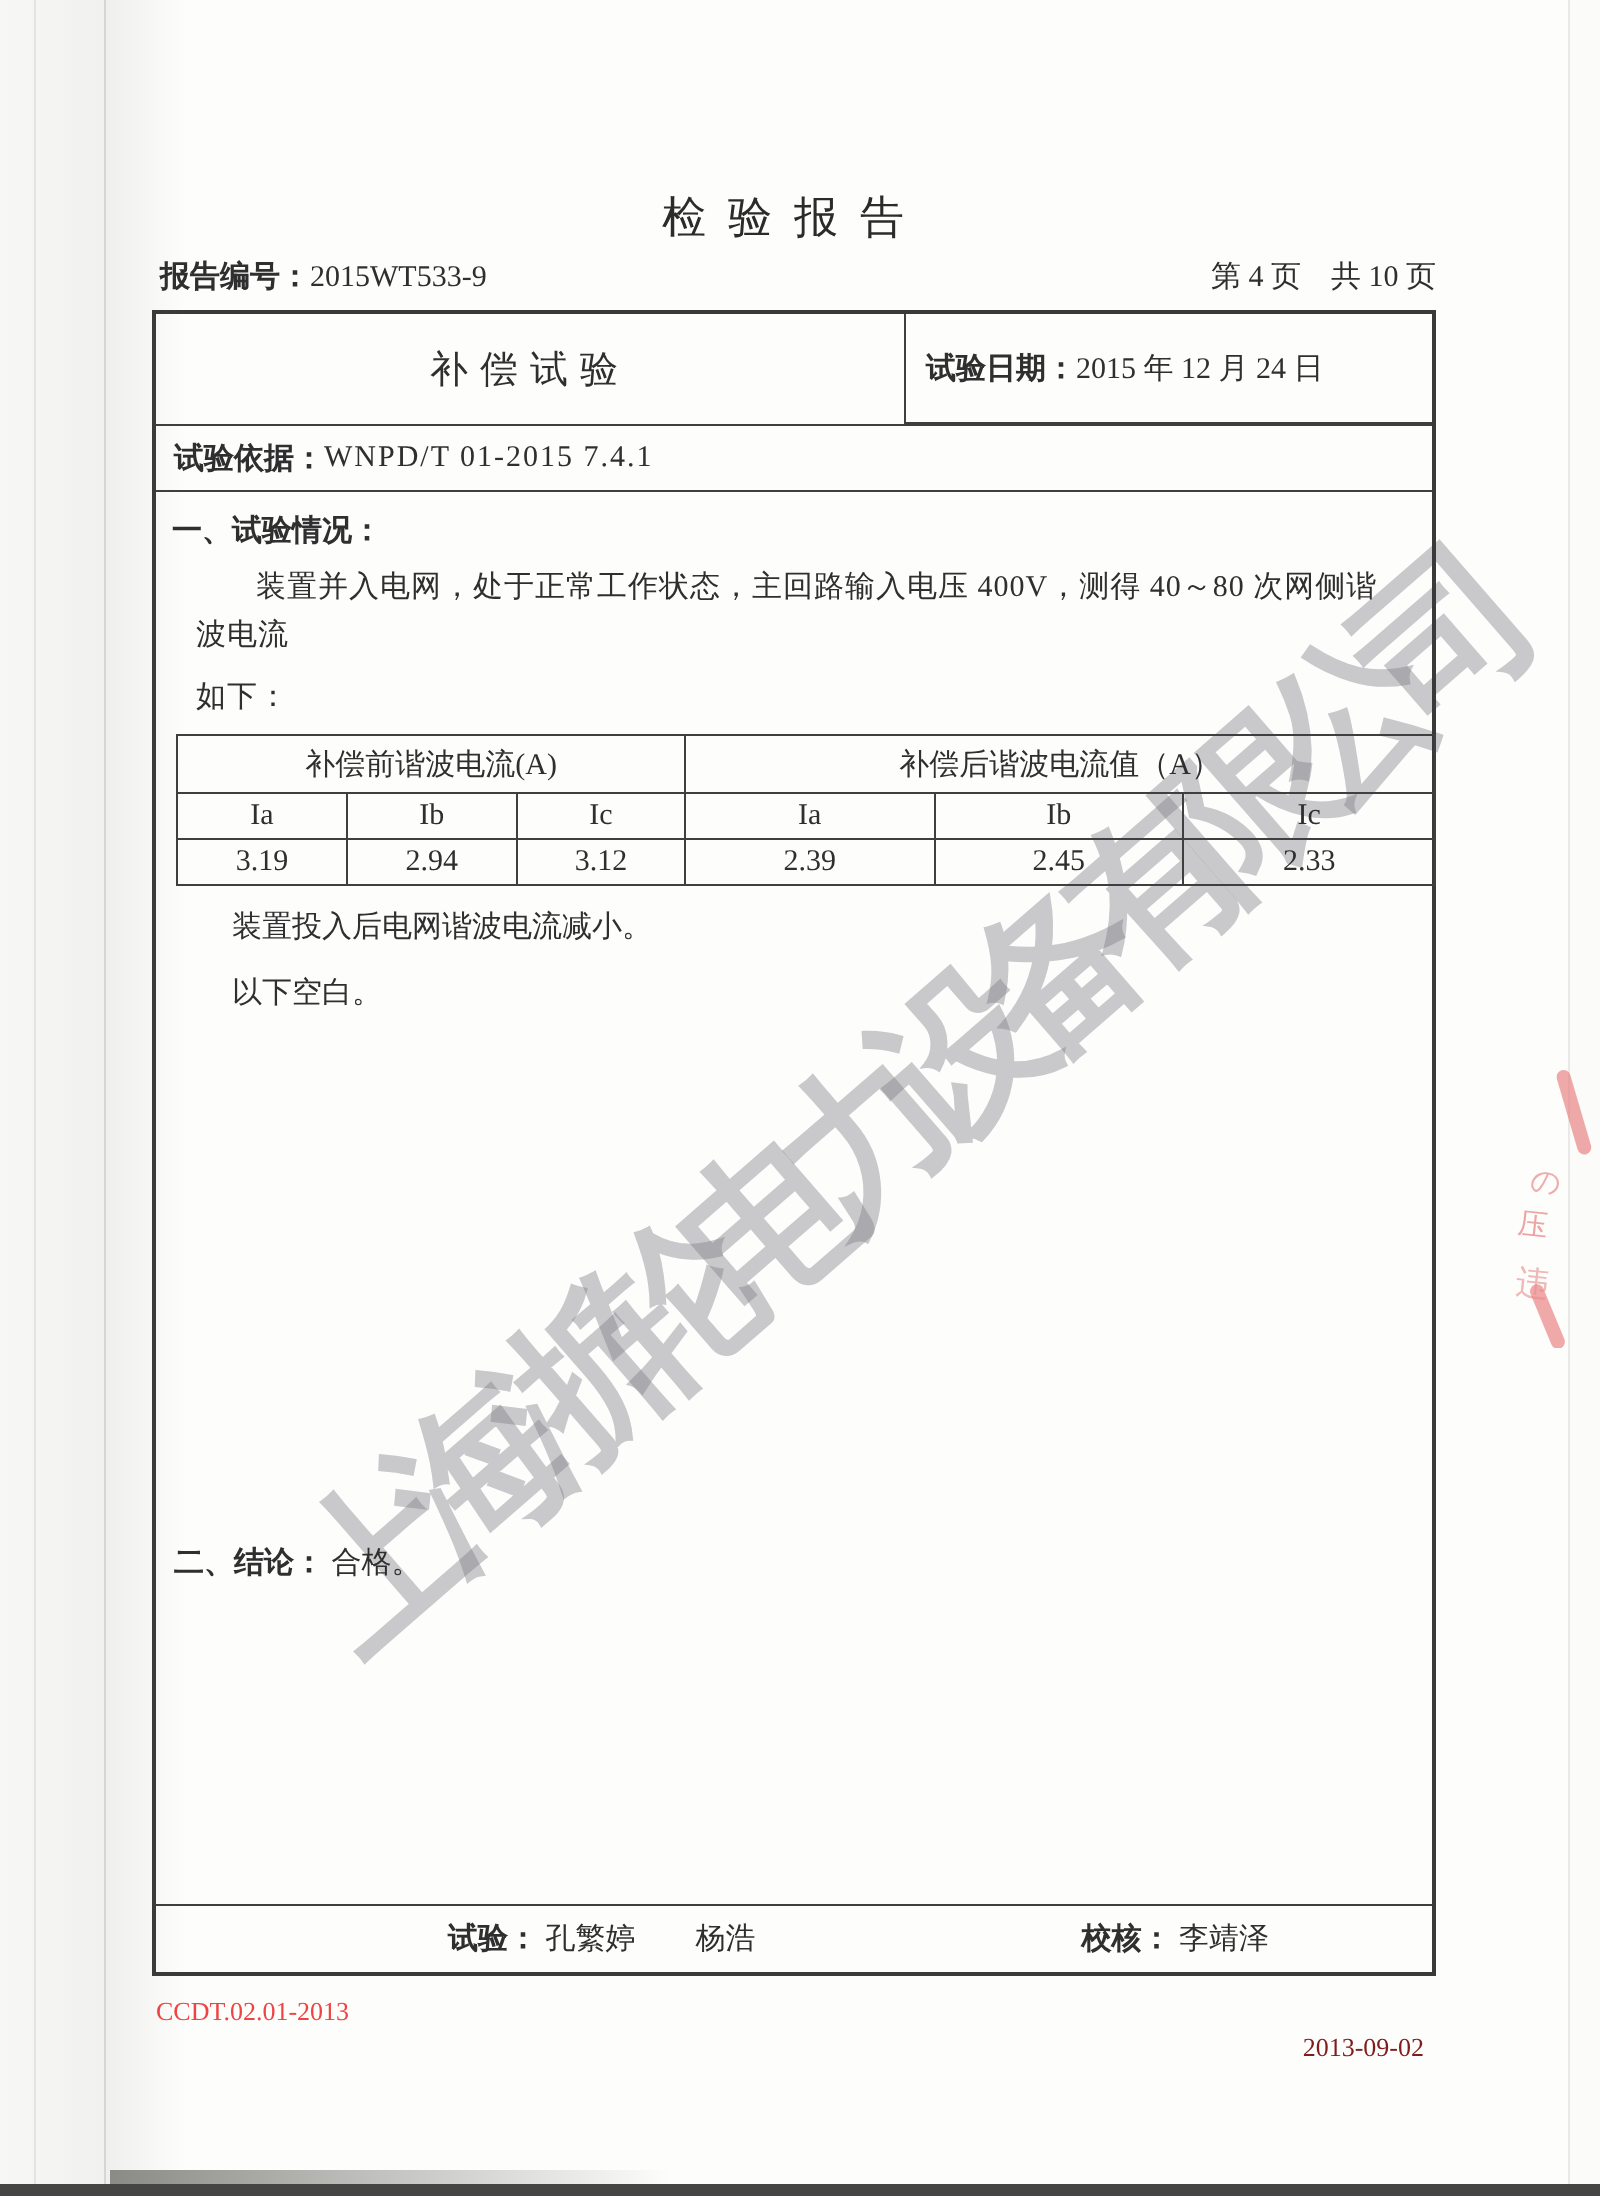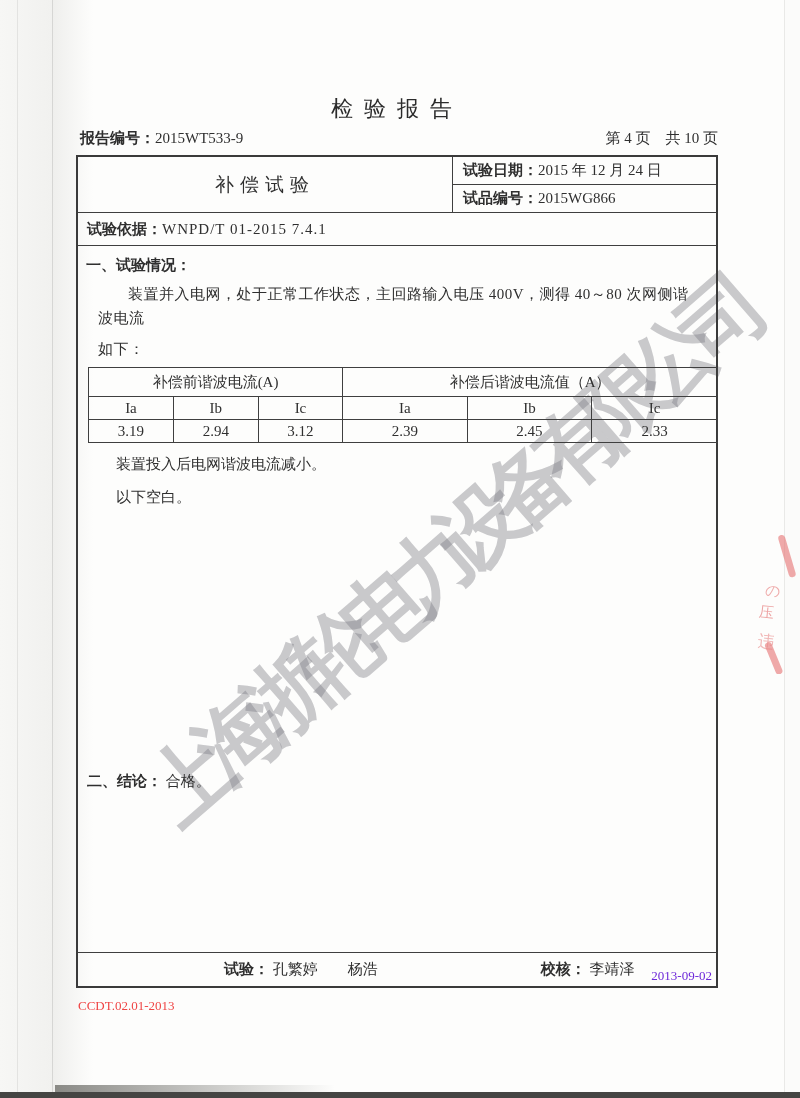--- a/index.html
+++ b/index.html
@@ -65,21 +65,21 @@
 
   .note{margin:9px 0 0 0;text-indent:2em;line-height:24px;}
   .conclusion{position:absolute;left:9px;top:526px;font-size:15px;}
 
   .sig-row{height:33px;border-top:1px solid #3f3f3f;display:flex;align-items:center;
     font-size:15px;flex:0 0 auto;gap:48px;}
   .sig-test{margin-left:146px;}
   .sig-check{margin-left:115px;}
 
   .footer-left{position:absolute;left:78px;top:998px;font-size:13px;color:#ef4444;}
-  .footer-right{position:absolute;right:88px;top:968px;font-size:13px;color:#6d28d9;font-family:Liberation Serif, serif;}
+  .footer-right{position:absolute;right:88px;top:1016px;font-size:13px;color:#7f1d1d;font-family:Liberation Serif, serif;}
 
   .stamp{position:absolute;left:748px;top:532px;z-index:3;opacity:0.85;}
 </style>
 </head>
 <body>
 
 <div class="left-strip">
   <div class="inner-line"></div>
 </div>
 <div class="page-shade"></div>
@@ -112,24 +112,20 @@
   </div>
 
   <div class="outer-box">
 
     <div class="head-row">
       <div class="test-name-cell">补偿试验</div>
       <div class="head-right">
         <div class="r first">
           <span class="hei">试验日期：</span>
           <span>2015 年 12 月 24 日</span>
-        </div>
-        <div class="r">
-          <span class="hei">试品编号：</span>
-          <span>2015WG866</span>
         </div>
       </div>
     </div>
 
     <div class="basis-row">
       <span class="hei">试验依据：</span>
       <span class="val">WNPD/T 01-2015 7.4.1</span>
     </div>
 
     <div class="main-cell">

